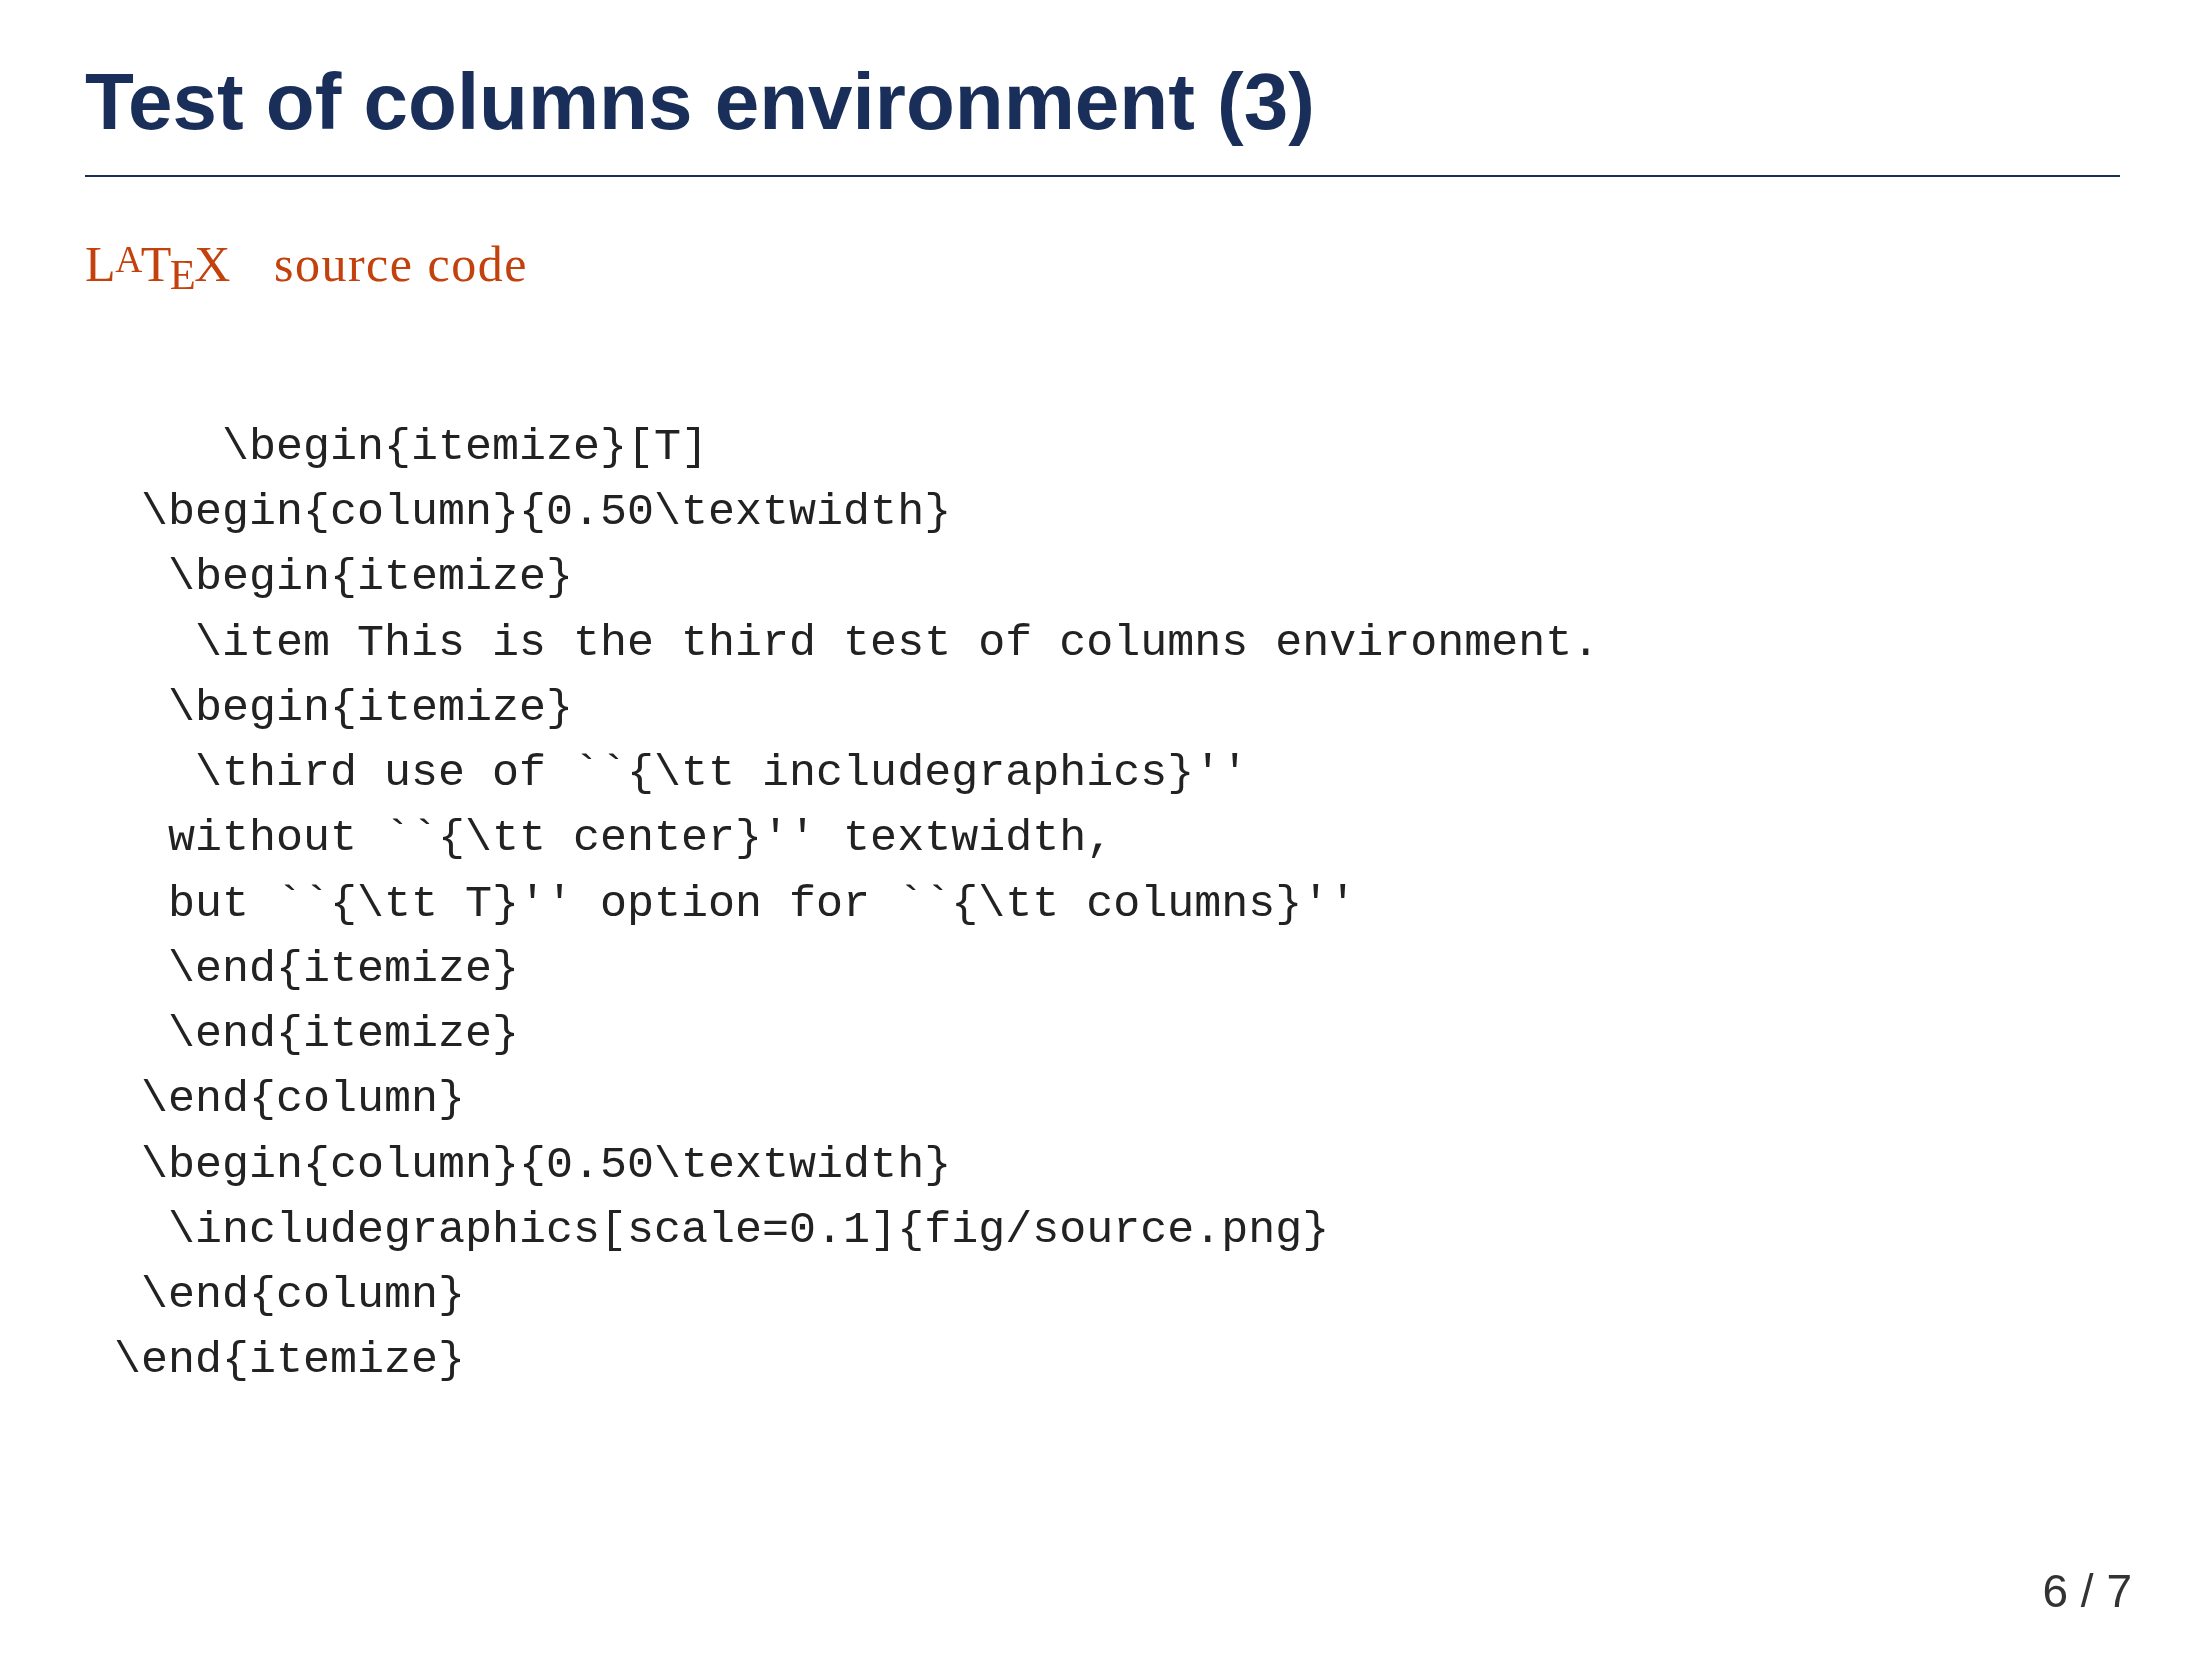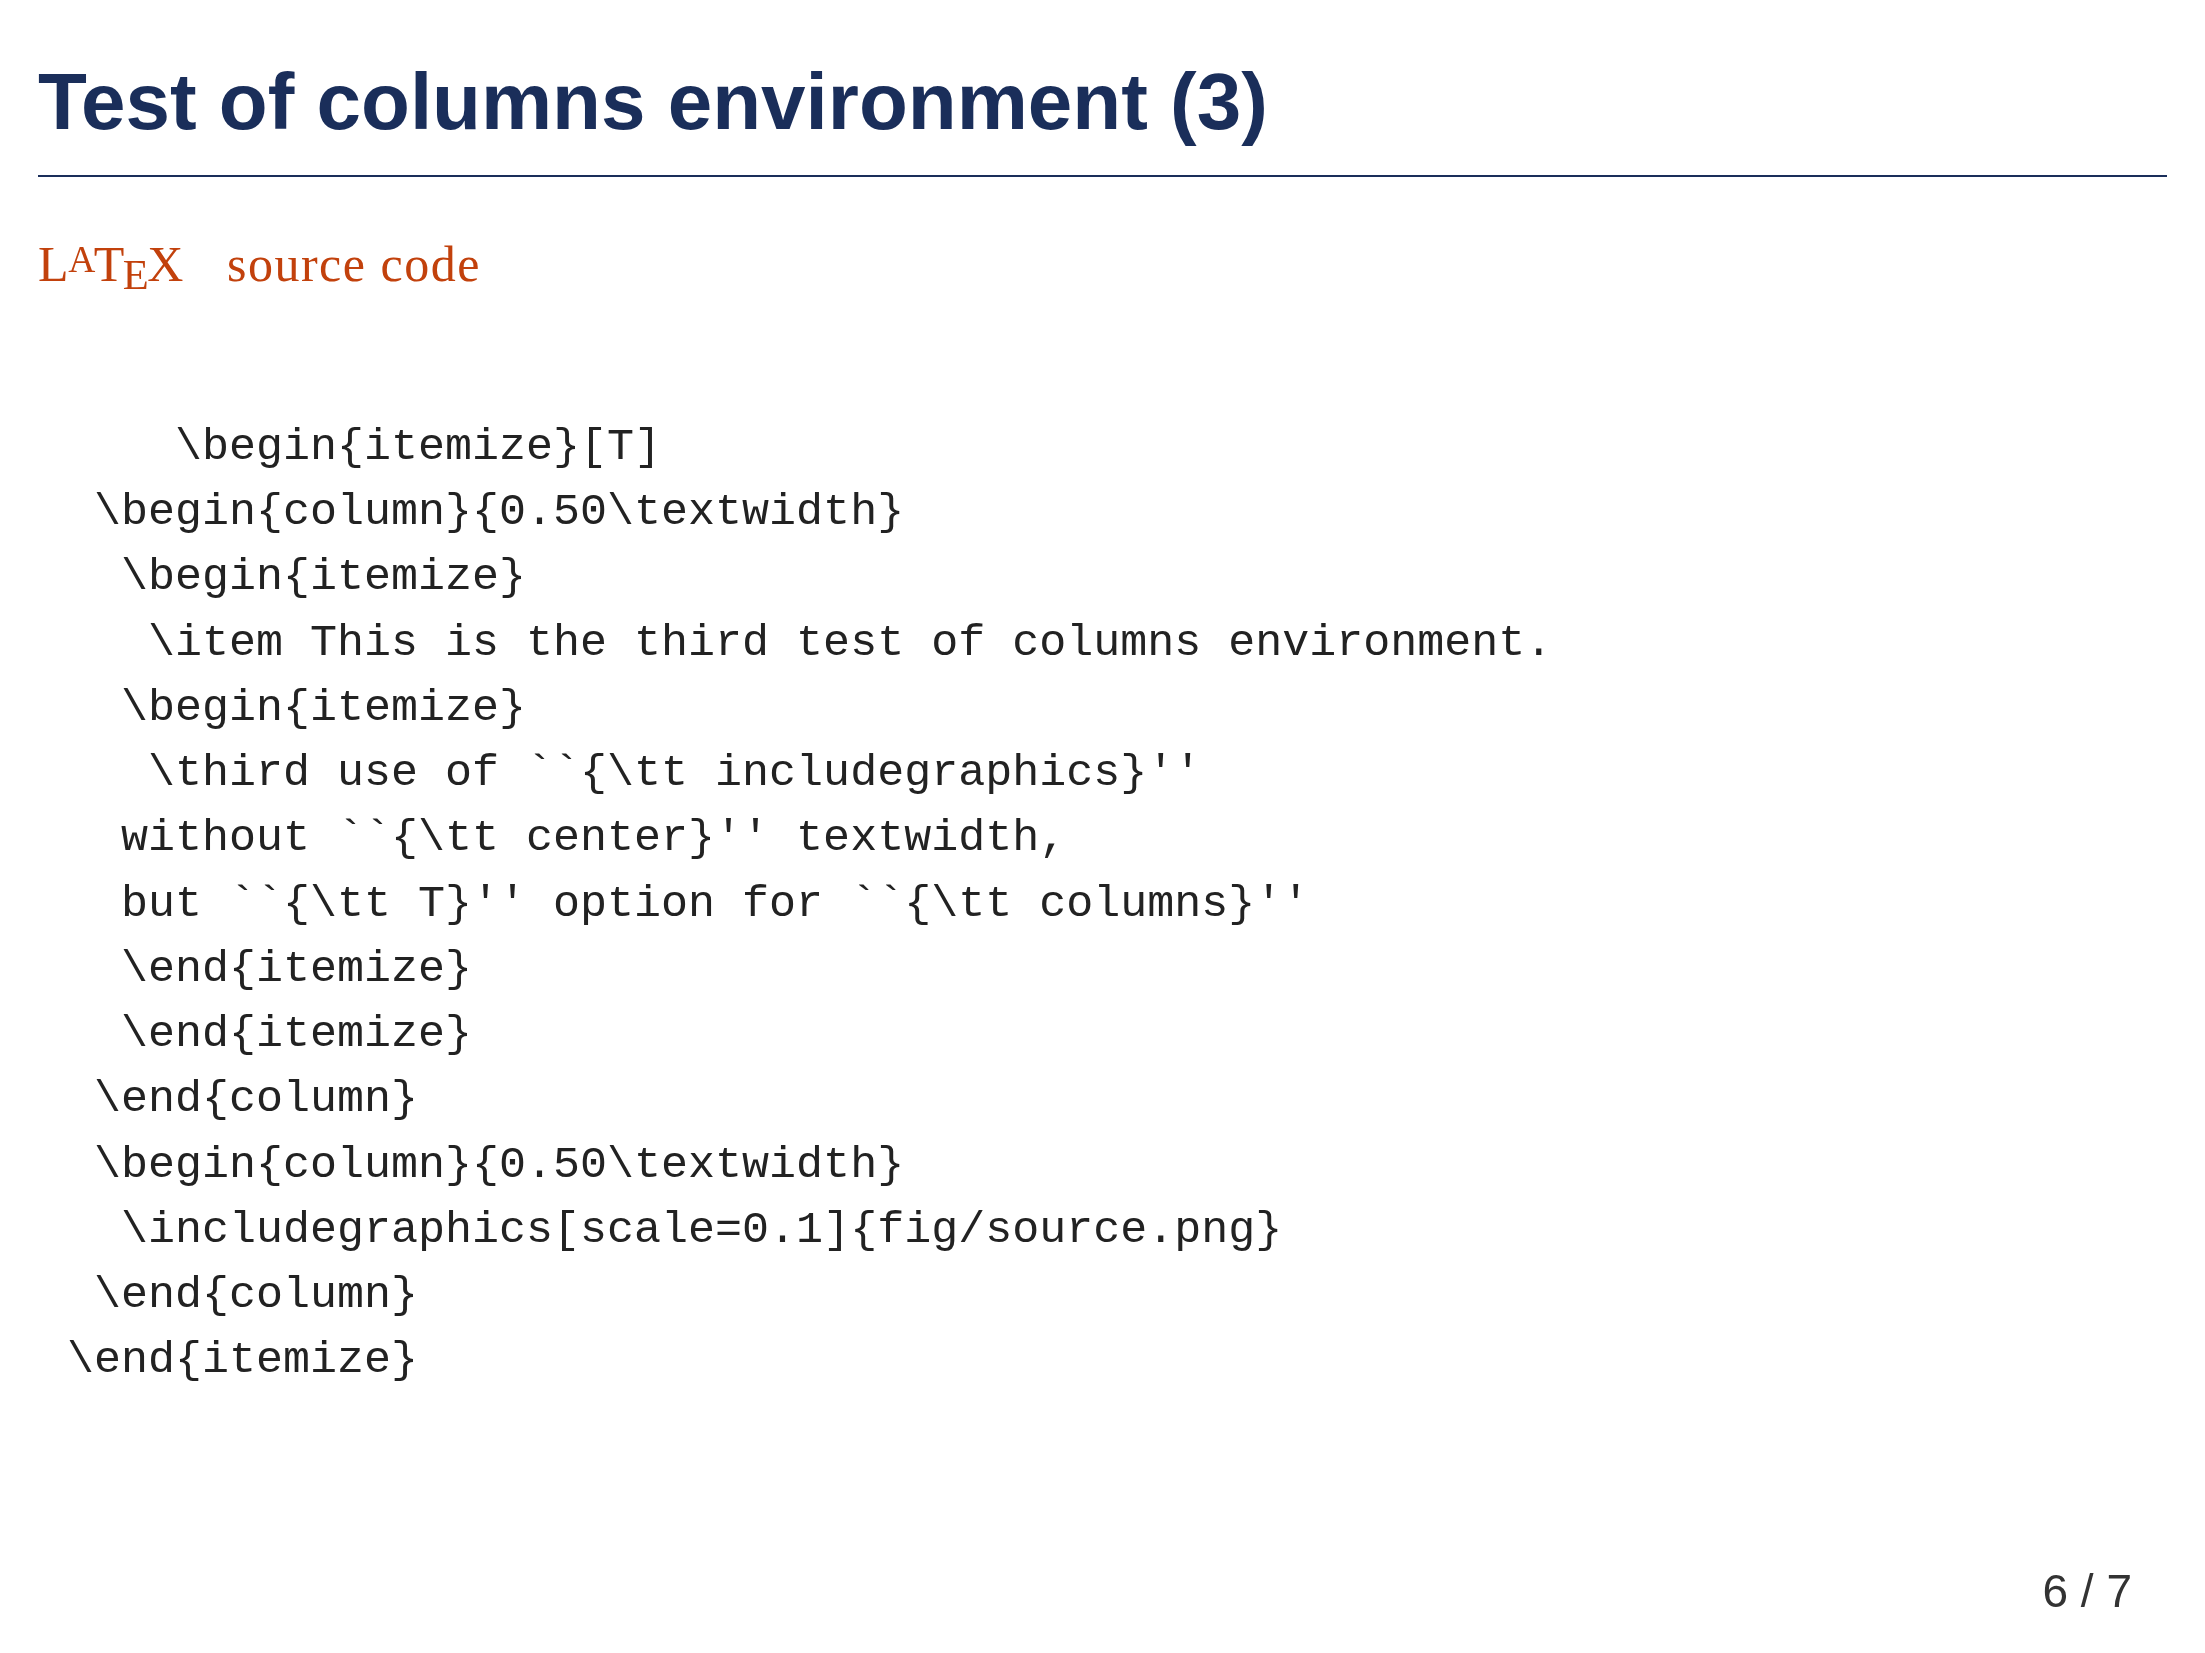--- a/index.html
+++ b/index.html
@@ -14,21 +14,21 @@
       width: 2205px;
       height: 1654px;
       position: relative;
       overflow: hidden;
     }
 
     .slide-container {
       width: 2205px;
       height: 1654px;
       background: #ffffff;
-      padding: 58px 38px;
+      padding: 58px 85px;
       position: relative;
     }
 
     .slide-title {
       font-family: 'Arial Black', 'Arial', sans-serif;
       font-weight: 900;
       font-size: 80px;
       color: #1a2e5a;
       line-height: 1.1;
       margin-bottom: 29px;

